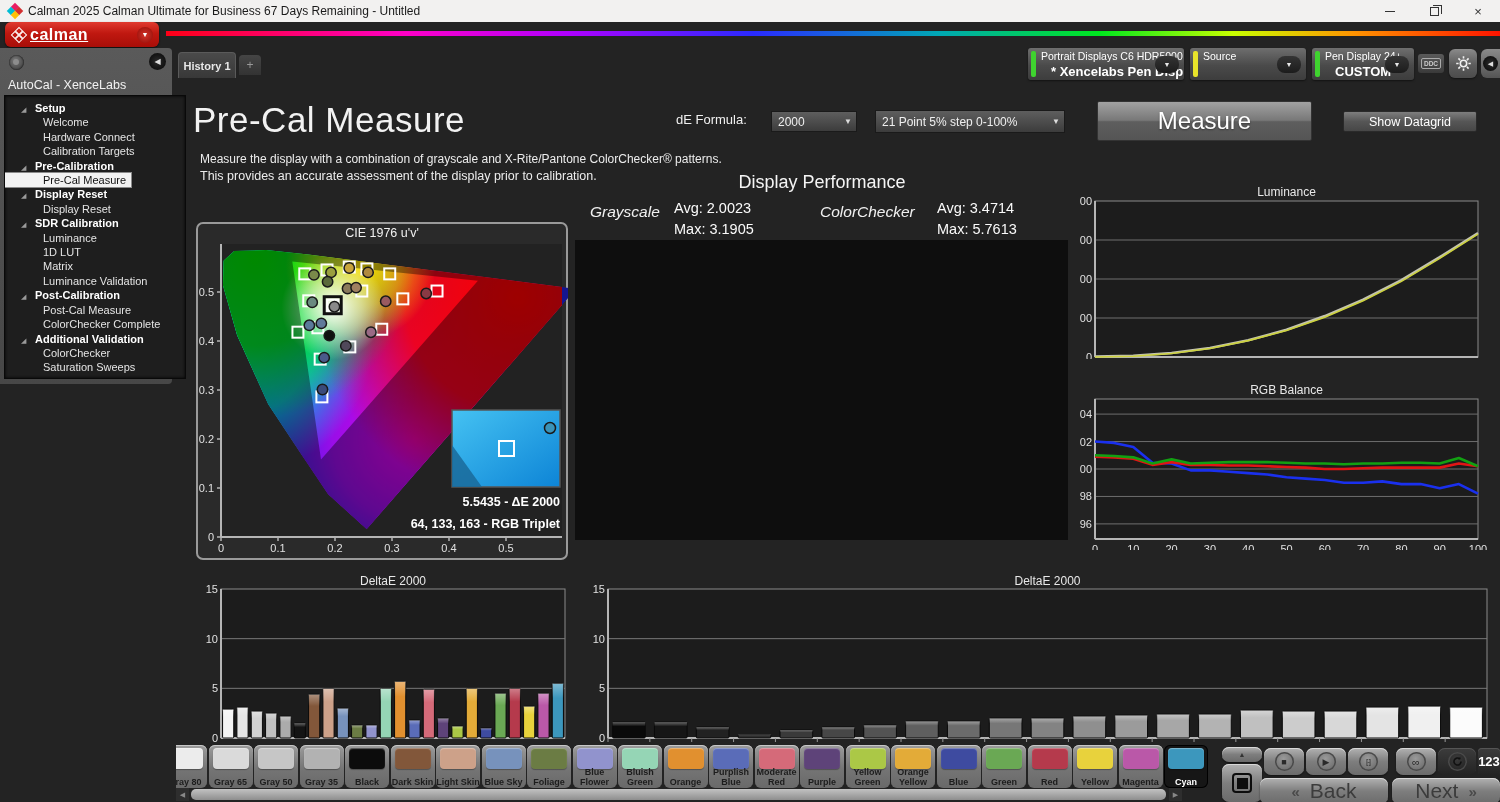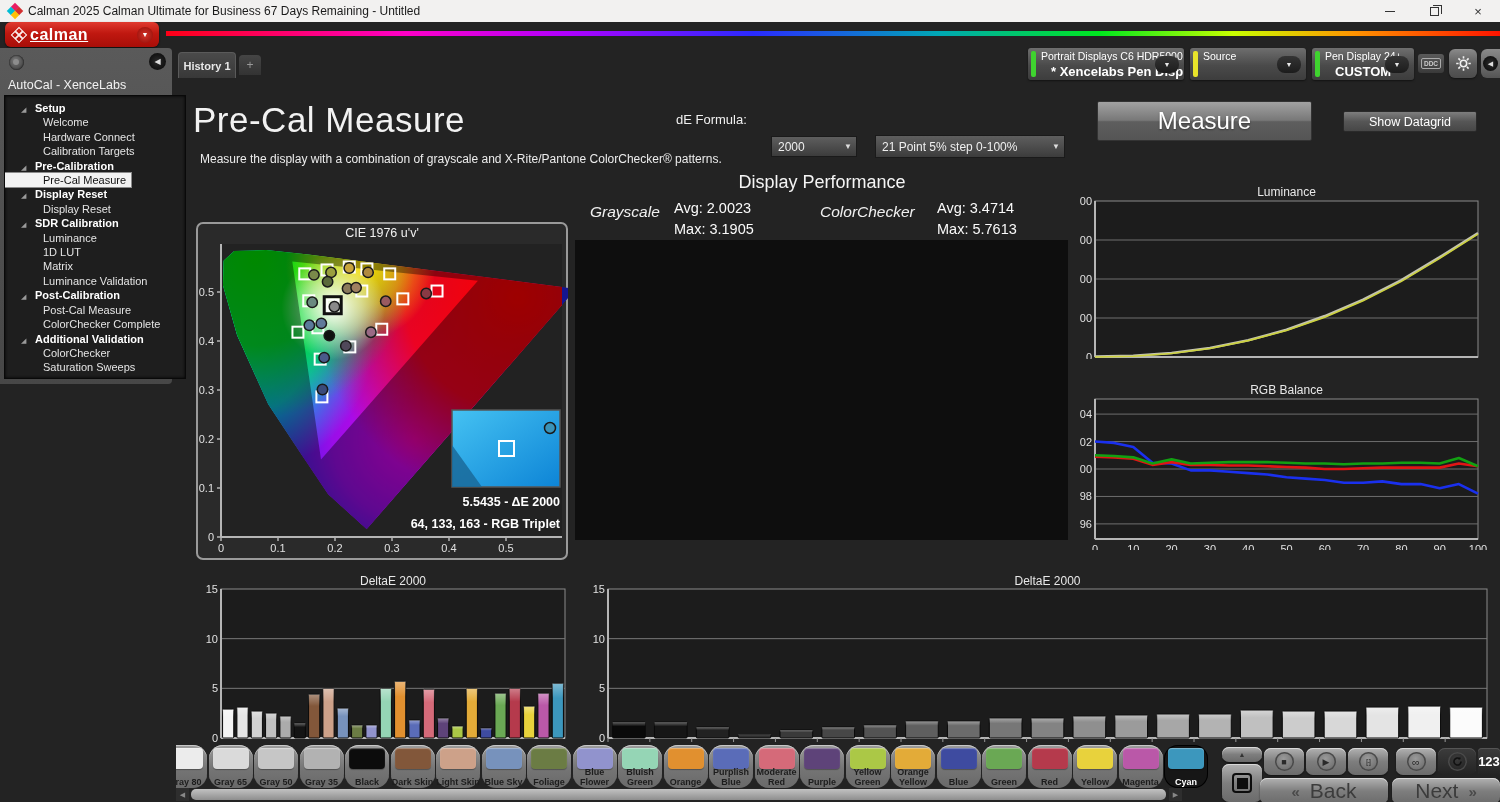--- a/index.html
+++ b/index.html
@@ -53,21 +53,21 @@
   .status-drop { position:absolute; right:5px; top:8px; width:24px; height:17px; border-radius:8px; background:linear-gradient(#343434,#1c1c1c); color:#e8e8e8; font-size:7px; display:flex; align-items:center; justify-content:center; }
   #ddc-btn { position:absolute; top:32px; left:1418px; width:26px; height:19px; border:0; border-radius:3px; background:linear-gradient(#5a5a5a,#3a3a3a); display:flex; align-items:center; justify-content:center; }
   #ddc-btn span { border:1px solid #aaa; border-radius:2px; font-size:6.5px; color:#ccc; padding:1px 2px; font-weight:bold; }
   #gear-btn { position:absolute; top:27px; left:1449px; width:28px; height:29px; border-radius:6px; background:linear-gradient(#8a8a8a,#5c5c5c 55%,#4c4c4c); display:flex; align-items:center; justify-content:center; box-shadow:0 1px 2px rgba(0,0,0,.5); }
   #panel-collapse-btn { position:absolute; top:27px; left:1481px; width:19px; height:29px; border-radius:6px 0 0 6px; background:linear-gradient(#8a8a8a,#555); display:flex; align-items:center; justify-content:center; }
   #panel-collapse-btn span { width:15px; height:15px; border-radius:50%; background:radial-gradient(#2c2c2c,#050505); color:#ddd; font-size:7px; display:flex; align-items:center; justify-content:center; }
 
   
   #page-title { position:absolute; left:193px; top:78px; font-size:35px; font-weight:300; color:#f2f2f2; letter-spacing:.5px; }
   #de-label { position:absolute; left:676px; top:90px; font-size:13px; color:#f0f0f0; }
-  .dd { position:absolute; background:linear-gradient(#5e5e5e,#3c3c3c); border:1px solid #1a1a1a; color:#efefef; font-size:12px; display:flex; align-items:center; padding:0 6px;margin-top:25px; }
+  .dd { position:absolute; background:linear-gradient(#5e5e5e,#3c3c3c); border:1px solid #1a1a1a; color:#efefef; font-size:12px; display:flex; align-items:center; padding:0 6px; }
   .dd .arrow { position:absolute; right:4px; top:0; bottom:0; display:flex; align-items:center; font-size:8px; color:#ddd; }
   #de-select { left:771px; top:89px; width:86px; height:21px; }
   #points-select { left:875px; top:88px; width:190px; height:23px; }
   #measure-btn { position:absolute; left:1097px; top:79px; width:215px; height:40px; background:linear-gradient(#a2a2a2,#787878 48%,#5e5e5e 52%,#555); border:1px solid #333; border-radius:2px; color:#fff; font-size:24px; display:flex; align-items:center; justify-content:center; text-shadow:0 1px 2px rgba(0,0,0,.4); }
   #datagrid-btn { position:absolute; left:1343px; top:89px; width:134px; height:21px; background:linear-gradient(#7e7e7e,#565656 50%,#474747); border:1px solid #2a2a2a; border-radius:2px; color:#fff; font-size:12.5px; display:flex; align-items:center; justify-content:center; }
   #desc1 { position:absolute; left:200px; top:130px; font-size:12px; color:#ececec; }
   #desc2 { position:absolute; left:200px; top:147px; font-size:12.5px; color:#ececec; }
 
   
   #perf-title { position:absolute; left:575px; top:150px; width:494px; text-align:center; font-size:18px; color:#f5f5f5; }
@@ -78,21 +78,21 @@
   
   .chart-svg { position:absolute; }
   #cie-svg   { left:196px; top:178px; }
   #lum-svg   { left:1080px; top:141px; }
   #rgb-svg   { left:1080px; top:340px; }
   #de1-svg   { left:196px; top:530px; }
   #de2-svg   { left:593px; top:530px; }
 
   
   #patch-strip { position:absolute; left:176px; top:723px; width:1042px; height:43px; overflow:hidden; display:flex; }
-  .patch-btn { flex:0 0 44px; height:43px; margin-right:1.5px; border-radius:14px; background:linear-gradient(#9c9c9c,#757575 55%,#696969); box-shadow:inset 0 1px 0 #c8c8c8; position:relative; }
+  .patch-btn { flex:0 0 44px; height:43px; margin-right:1.5px; border-radius:6px; background:linear-gradient(#9c9c9c,#757575 55%,#696969); box-shadow:inset 0 1px 0 #c8c8c8; position:relative; }
   .patch-btn .chip { position:absolute; left:4px; top:3px; width:36px; height:21px; border-radius:4px; box-shadow:inset 0 1px 1px rgba(255,255,255,.35), 0 1px 1px rgba(0,0,0,.3); }
   .patch-btn .plabel { position:absolute; left:0; right:0; bottom:1px; text-align:center; font-size:9px; font-weight:bold; color:#1d1d1d; line-height:9.5px; }
   .patch-btn.selected { background:#161616; box-shadow:inset 0 0 0 1px #000; }
   .patch-btn.selected .plabel { color:#fff; }
 
   
   .tool-btn { position:absolute; border-radius:7px; background:linear-gradient(#b2b2b2,#7e7e7e 50%,#6b6b6b); box-shadow:inset 0 1px 0 #d8d8d8, 0 1px 2px rgba(0,0,0,.5); display:flex; align-items:center; justify-content:center; }
   .tool-btn.dark { background:linear-gradient(#3c3c3c,#232323); box-shadow:inset 0 1px 0 #555; }
   .ring { width:19px; height:19px; border-radius:50%; background:radial-gradient(circle at 45% 35%,#9a9a9a,#606060); box-shadow:inset 0 0 0 1.5px #4a4a4a; display:flex; align-items:center; justify-content:center; font-size:9px; color:#2a2a2a; }
   .ring.darkring { background:radial-gradient(circle at 45% 35%,#3a3a3a,#1f1f1f); color:#111; }
@@ -224,20 +224,21 @@
       <span>2000</span>
       <span class="arrow">▼</span>
     </div>
     <div class="dd" id="points-select">
       <span>21 Point 5% step 0-100%</span>
       <span class="arrow">▼</span>
     </div>
     <div id="measure-btn">Measure</div>
     <div id="datagrid-btn">Show Datagrid</div>
     <div id="desc1">Measure the display with a combination of grayscale and X-Rite/Pantone ColorChecker® patterns.</div>
+    <div id="desc2">This provides an accurate assessment of the display prior to calibration.</div>
 
     <div id="perf-title">Display Performance</div>
     <div class="perf-ital" style="left:590px;top:181px;">Grayscale</div>
     <div class="perf-val" style="left:674px;top:178px;">Avg: 2.0023</div>
     <div class="perf-val" style="left:674px;top:199px;">Max: 3.1905</div>
     <div class="perf-ital" style="left:820px;top:181px;">ColorChecker</div>
     <div class="perf-val" style="left:937px;top:178px;">Avg: 3.4714</div>
     <div class="perf-val" style="left:937px;top:199px;">Max: 5.7613</div>
     <div id="pattern-window"></div>
 

